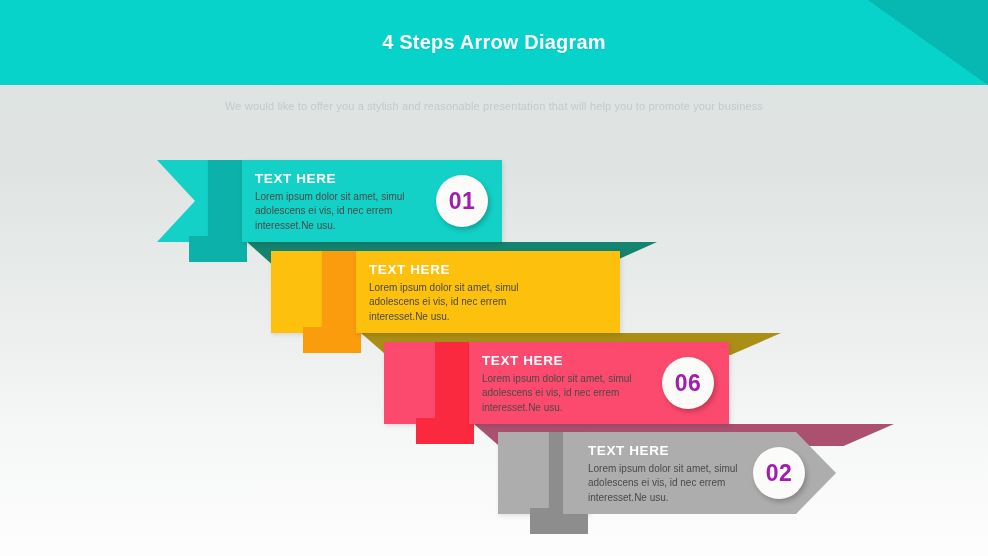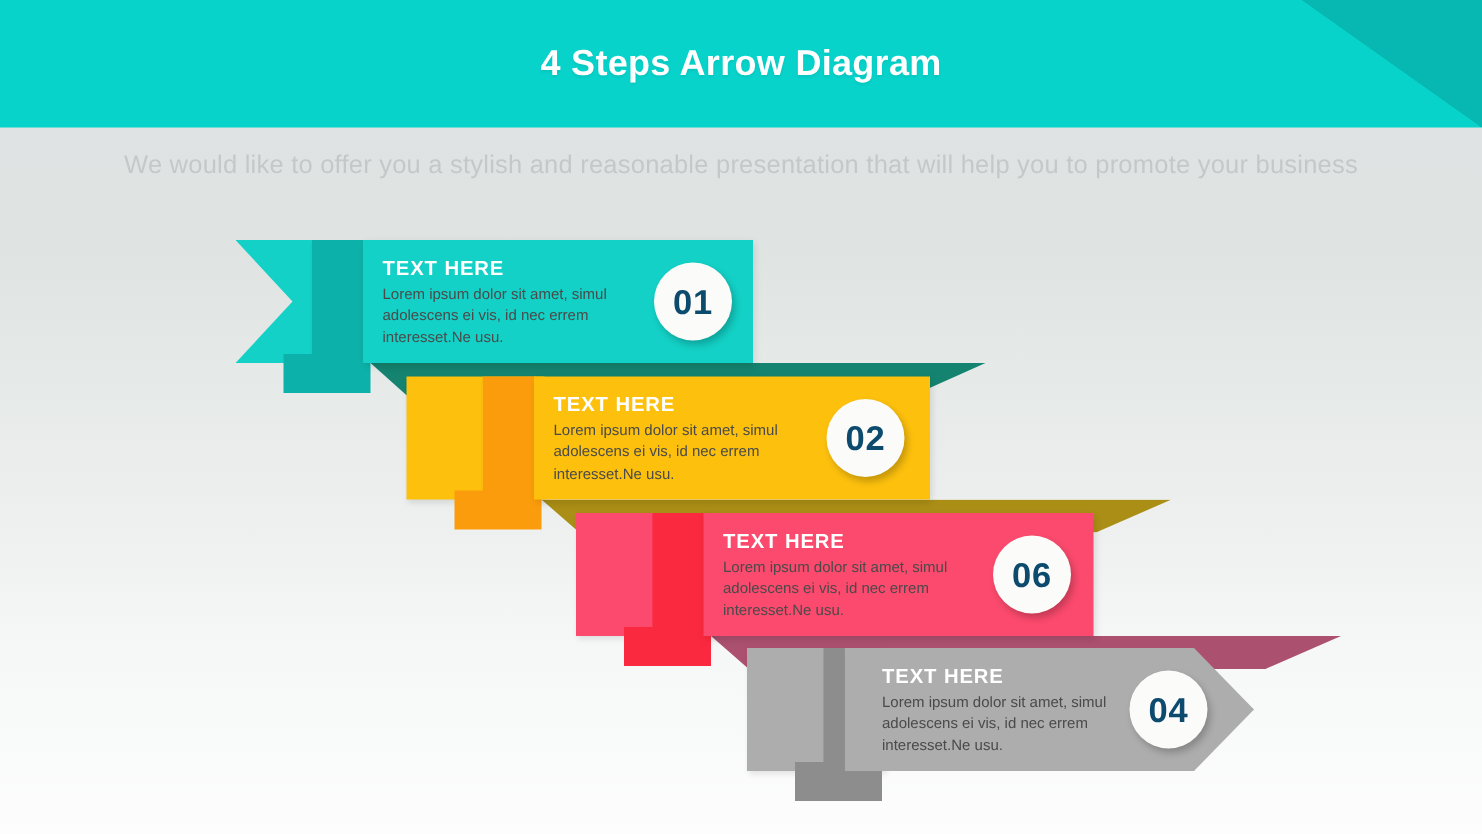--- a/index.html
+++ b/index.html
@@ -27,31 +27,31 @@
   #header-corner {
     position:absolute; right:0; top:0;
     width:120px; height:85px;
     background:linear-gradient(to bottom left, #06b8b1 50%, rgba(0,0,0,0) 50.2%);
   }
   #header-title {
     position:absolute; left:0; top:0;
     width:988px; height:85px;
     display:flex; align-items:center; justify-content:center;
     color:#ffffff;
-    font-size:24px; font-weight:bold;
+    font-size:20px; font-weight:bold;
     letter-spacing:0.2px;
     text-shadow:0 1px 2px rgba(0,0,0,0.07);
     border-radius:26px;
   }
   #subtitle {
     position:absolute; left:0; top:100px;
     width:988px;
     text-align:center;
     color:#c3c9c9;
-    font-size:17px;
+    font-size:11px;
     letter-spacing:0.15px;
   }
 
   
   .step { position:absolute; }
 
   .flag {           
     position:absolute; left:0; top:0;
     width:92px; height:82px;
     box-shadow:1px 2px 4px rgba(0,0,0,0.10);
@@ -95,21 +95,21 @@
     line-height:14.4px;
     white-space:pre-line;
   }
   .num-circle {
     position:absolute;
     width:52px; height:52px;
     border-radius:50%;
     background:#fbfbf9;
     box-shadow:2px 3px 5px rgba(0,0,0,0.22);
     display:flex; align-items:center; justify-content:center;
-    color:#0c4a6e;
+    color:#a21caf;
     font-size:23px; font-weight:bold;
     letter-spacing:0.5px;
   }
 </style>
 </head>
 <body>
 
 <div id="slide">
 
   <div id="header">
@@ -135,21 +135,20 @@
   <div class="step" style="left:271px; top:251px; width:345px; height:105px;">
     <div class="fold" style="left:90px; top:82px; width:420px; background:#ab8e16; clip-path:polygon(0 0, 100% 0, 88% 100%, 6% 100%);"></div>
     <div class="flag" style="background:#fcc00d;"></div>
     <div class="band" style="left:51px; height:82px; background:#fb9c0c;"></div>
     <div class="tab" style="left:32px; top:76px; background:#fb9c0c;"></div>
     <div class="main" style="left:85px; width:264px; background:#fcc00d;"></div>
     <div class="title" style="left:98px; top:11px;">TEXT HERE</div>
     <div class="body" style="left:98px; top:30px; width:170px;">Lorem ipsum dolor  sit amet, simul
 adolescens  ei vis, id nec errem
 interesset.Ne usu.</div>
-    <div class="num-circle" style="left:280px; top:15px;">02</div>
   </div>
 
   <div class="step" style="left:384px; top:342px; width:345px; height:105px;">
     <div class="fold" style="left:90px; top:82px; width:420px; background:#ac5070; clip-path:polygon(0 0, 100% 0, 88% 100%, 6% 100%);"></div>
     <div class="flag" style="background:#fb4a6d;"></div>
     <div class="band" style="left:51px; height:82px; background:#fb293f;"></div>
     <div class="tab" style="left:32px; top:76px; background:#fb293f;"></div>
     <div class="main" style="left:85px; width:260px; background:#fb4a6d;"></div>
     <div class="title" style="left:98px; top:11px;">TEXT HERE</div>
     <div class="body" style="left:98px; top:30px; width:170px;">Lorem ipsum dolor  sit amet, simul
@@ -160,16 +159,16 @@
 
   <div class="step" style="left:498px; top:432px; width:338px; height:105px;">
     <div class="flag" style="background:#adadad;"></div>
     <div class="band" style="left:51px; height:82px; background:#8d8d8d;"></div>
     <div class="tab" style="left:32px; top:76px; background:#8d8d8d;"></div>
     <div class="main arrowhead" style="left:65px; width:273px; background:#adadad;"></div>
     <div class="title" style="left:90px; top:11px;">TEXT HERE</div>
     <div class="body" style="left:90px; top:30px; width:170px;">Lorem ipsum dolor  sit amet, simul
 adolescens  ei vis, id nec errem
 interesset.Ne usu.</div>
-    <div class="num-circle" style="left:255px; top:15px;">04</div>
+    <div class="num-circle" style="left:255px; top:15px;">02</div>
   </div>
 
 </div>
 
 </body></html>

